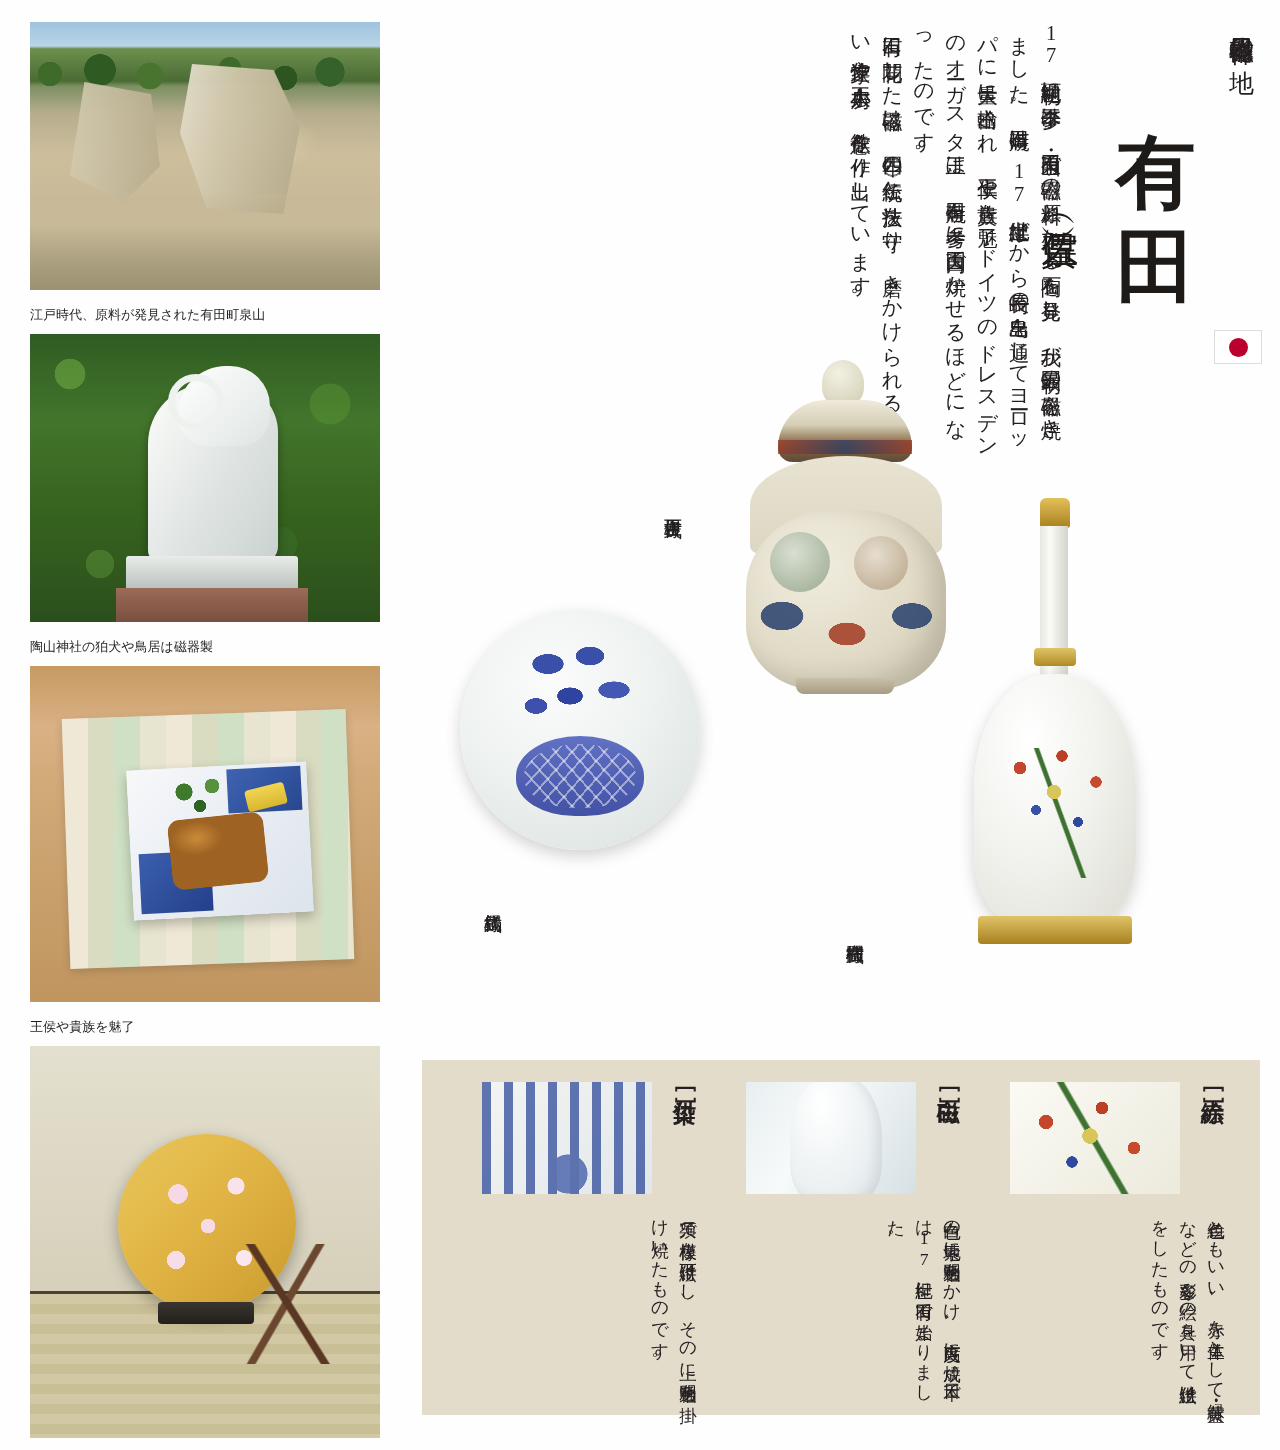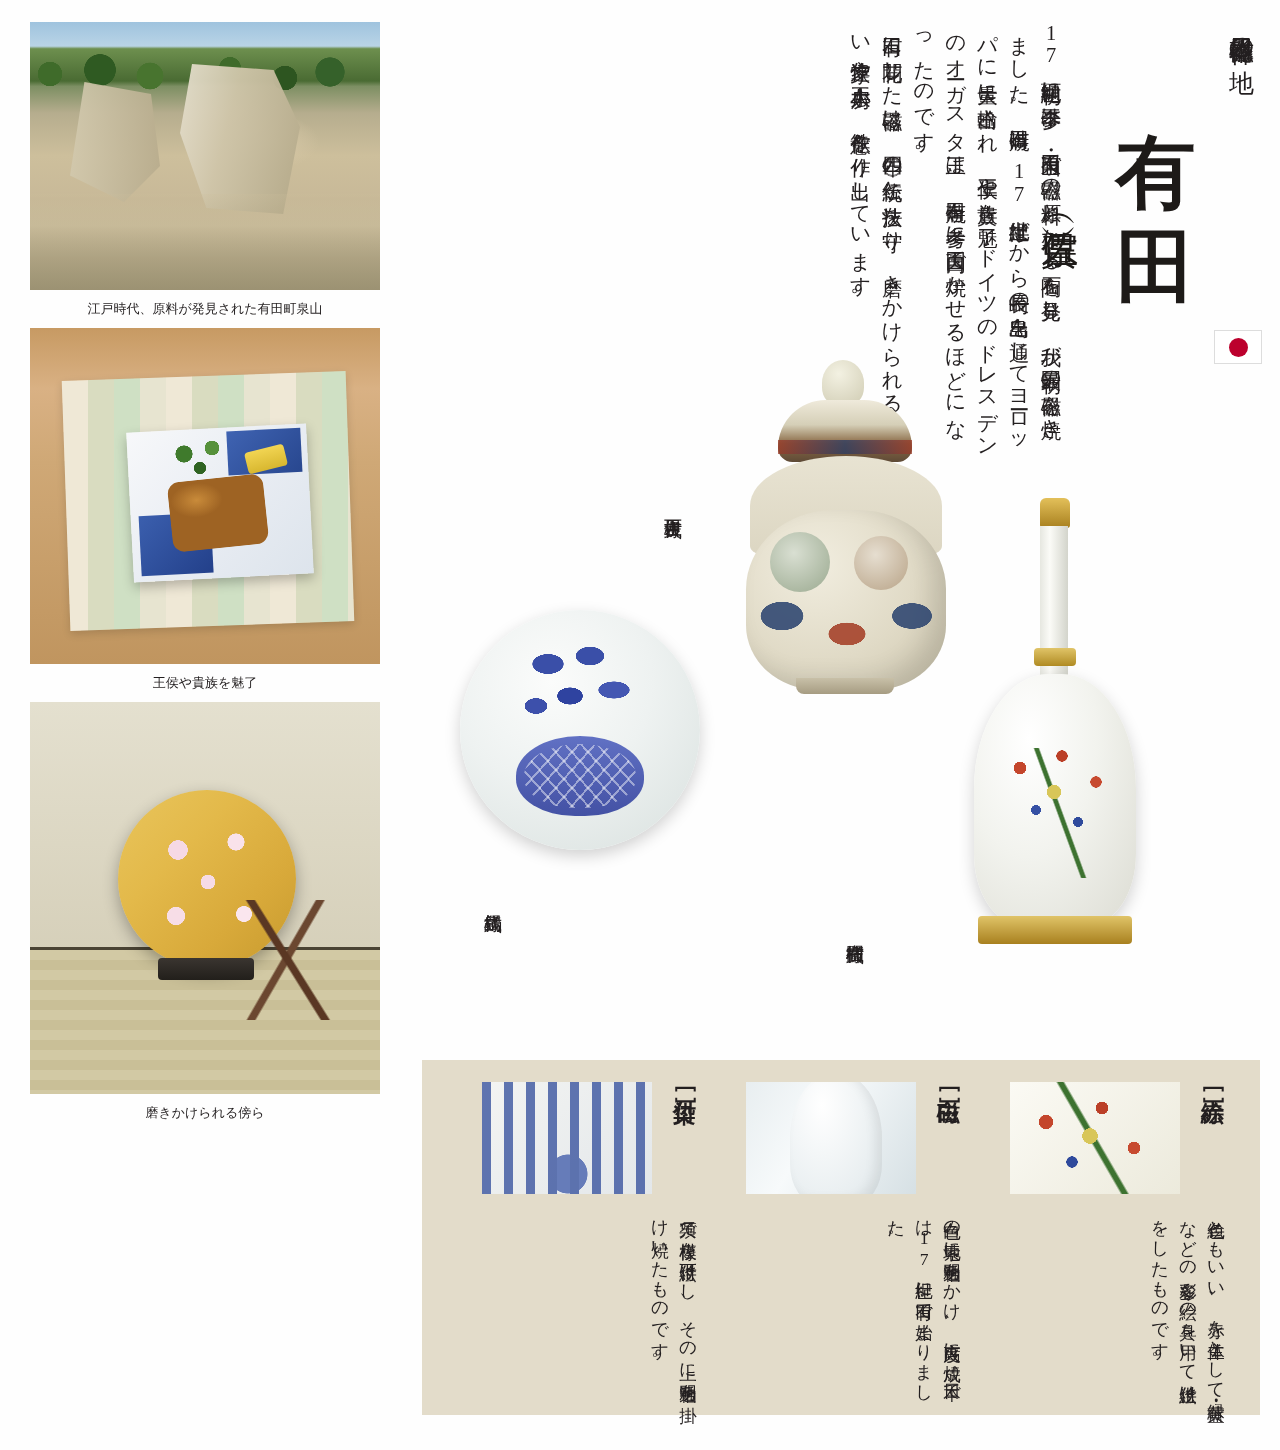--- a/index.html
+++ b/index.html
@@ -32,23 +32,22 @@
   .photo {
     width: 350px;
     position: relative;
     overflow: hidden;
     background: #ccc;
   }
   .photo-caption {
     font-size: 13px;
     line-height: 1.45;
     color: #231f20;
-    padding-top: 10px;
+    padding-top: 16px;
     font-family: Liberation Sans, sans-serif;
-    text-align: center;
   }
 
   
   .ph-quarry { height: 268px;
     background:
       radial-gradient(ellipse 70px 40px at 240px 120px, #d8c9a8 0%, rgba(216,201,168,0) 70%),
       linear-gradient(to bottom,
         #9fc3de 0%, #b9d4e6 9%,
         #6d8f4e 10%, #4a6b33 22%,
         #7d8f63 24%, #b6ad8e 34%,
@@ -481,20 +480,31 @@
     <div class="photo-block">
       <div class="photo ph-quarry">
         <div class="trees"></div>
         <div class="cliff2"></div>
         <div class="cliff"></div>
         <div class="ground"></div>
       </div>
       <div class="photo-caption">江戸時代、原料が発見された有田町泉山</div>
     </div>
 
+    <div class="photo-block">
+      <div class="photo ph-komainu">
+        <div class="leaf"></div>
+        <div class="body"></div>
+        <div class="head"></div>
+        <div class="mane"></div>
+        <div class="base"></div>
+        <div class="plinth"></div>
+      </div>
+      <div class="photo-caption">陶山神社の狛犬や鳥居は磁器製</div>
+    </div>
 
     <div class="photo-block">
       <div class="photo ph-food">
         <div class="mat"></div>
         <div class="plate">
           <div class="blue1"></div>
           <div class="blue2"></div>
         </div>
         <div class="greens"></div>
         <div class="lemon"></div>

